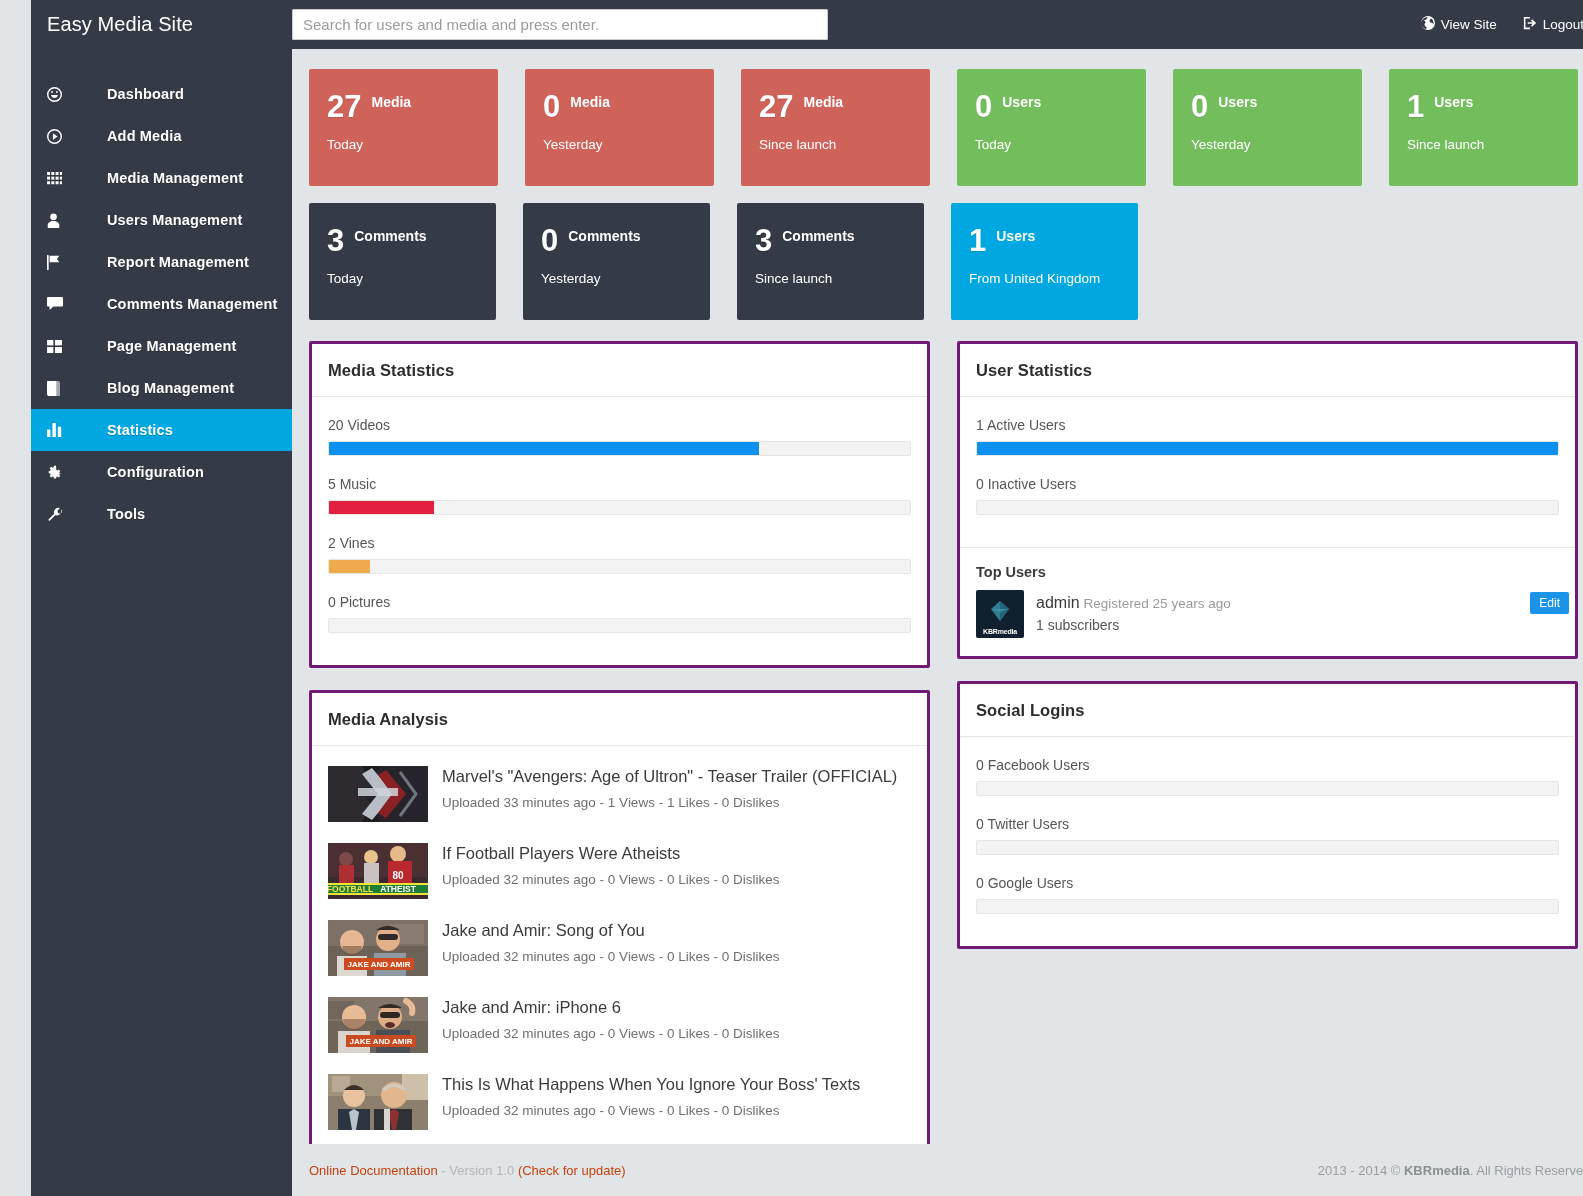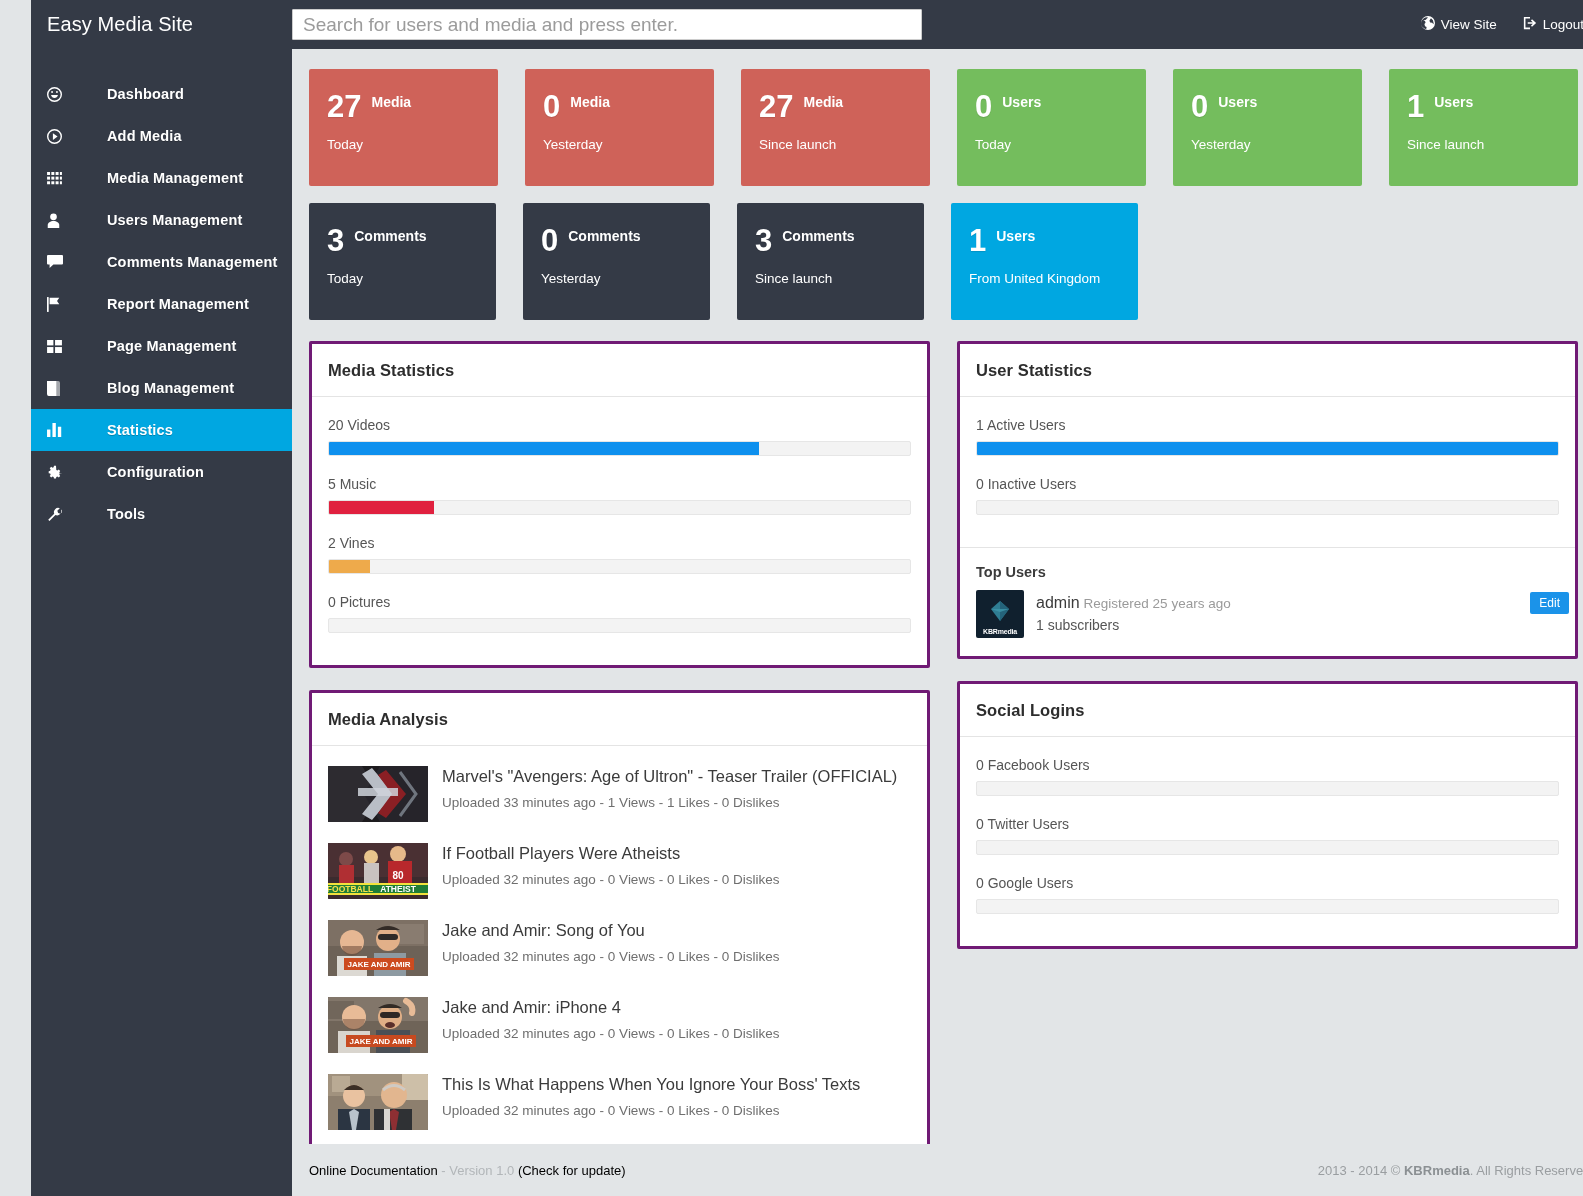--- a/index.html
+++ b/index.html
@@ -73,25 +73,25 @@
   .topbar {
     height: 49px;
     background: #343a46;
     display: flex;
     align-items: center;
     padding: 0 16px 0 0;
     position: relative;
   }
   .search-wrap { padding-left: 0px; }
   .search-input {
-    width: 630px;
+    width: 536px;
     height: 31px;
     border: 1px solid #ccc;
     background: #fff;
-    font-size: 19px;
+    font-size: 15px;
     color: #444;
     padding: 0 10px;
     font-family: "Liberation Sans", sans-serif;
     outline: none;
     border-radius: 1px;
   }
   .search-input::placeholder { color: #9b9b9b; }
   .topbar-right {
     margin-left: auto;
     display: flex;
@@ -284,21 +284,21 @@
 
   
   .footer {
     height: 52px;
     display: flex;
     align-items: center;
     padding: 0 26px 0 17px;
     font-size: 13px;
     color: #9a9ea1;
   }
-  .footer a { color: #000000; text-decoration: none; cursor: pointer; }
+  .footer a { color: #c2410c; text-decoration: none; cursor: pointer; }
   .footer .muted { color: #b2b6b9; }
   .footer-right { margin-left: auto; }
   .footer-right b { color: #8b9093; font-weight: bold; }
 </style>
 </head>
 <body>
 
 <div class="app">
 
   <aside class="sidebar">
@@ -343,34 +343,34 @@
           <span class="nav-ico">
             <svg width="13" height="15" viewBox="0 0 14 16" fill="#fff">
               <circle cx="7" cy="4" r="3.6"></circle>
               <path d="M7 8.6c-3.4 0-6.2 1.9-6.2 4.2V16h12.4v-3.2c0-2.3-2.8-4.2-6.2-4.2z"></path>
             </svg>
           </span>
           <span>Users Management</span>
         </div>
         <div class="nav-item">
           <span class="nav-ico">
-            <svg width="16" height="14" viewBox="0 0 16 14" fill="#fff">
-              <path d="M1 0h14a1 1 0 011 1v7.4a1 1 0 01-1 1H6.4L2.6 13V9.4H1a1 1 0 01-1-1V1a1 1 0 011-1z"></path>
-            </svg>
-          </span>
-          <span>Comments Management</span>
-        </div>
-        <div class="nav-item">
-          <span class="nav-ico">
             <svg width="13" height="15" viewBox="0 0 14 16" fill="#fff">
               <rect x="0" y="0" width="1.8" height="16"></rect>
               <path d="M2.8 .6h10.4l-2.4 3.6 2.4 3.6H2.8V.6z"></path>
             </svg>
           </span>
           <span>Report Management</span>
+        </div>
+        <div class="nav-item">
+          <span class="nav-ico">
+            <svg width="16" height="14" viewBox="0 0 16 14" fill="#fff">
+              <path d="M1 0h14a1 1 0 011 1v7.4a1 1 0 01-1 1H6.4L2.6 13V9.4H1a1 1 0 01-1-1V1a1 1 0 011-1z"></path>
+            </svg>
+          </span>
+          <span>Comments Management</span>
         </div>
         <div class="nav-item">
           <span class="nav-ico">
             <svg width="15" height="13" viewBox="0 0 16 14" fill="#fff">
               <rect x="0" y="0" width="6.8" height="5.8"></rect>
               <rect x="8.6" y="0" width="7.4" height="5.8"></rect>
               <rect x="0" y="7.6" width="6.8" height="6.4"></rect>
               <rect x="8.6" y="7.6" width="7.4" height="6.4"></rect>
             </svg>
           </span>
@@ -594,21 +594,21 @@
                       <rect x="52" y="15" width="20" height="6" rx="3" fill="#2d2725"></rect>
                       <path d="M50 11q12-8 24 0z" fill="#322a25"></path>
                       <ellipse cx="62" cy="28" rx="5" ry="3" fill="#5a2f2a"></ellipse>
                       <path d="M78 4q8 4 6 12" stroke="#e8bb97" stroke-width="6" fill="none" stroke-linecap="round"></path>
                       <rect x="48" y="33" width="34" height="23" fill="#4a4f55"></rect>
                       <rect x="18" y="38" width="70" height="12" fill="#c74a20"></rect>
                       <text x="53" y="47" font-size="8" font-weight="bold" fill="#ffffff" text-anchor="middle" font-family="Liberation Sans">JAKE AND AMIR</text>
                     </svg>
                   </div>
                   <div class="media-text">
-                    <div class="media-title">Jake and Amir: iPhone 4</div>
+                    <div class="media-title">Jake and Amir: iPhone 6</div>
                     <div class="media-sub">Uploaded 32 minutes ago - 0 Views - 0 Likes - 0 Dislikes</div>
                   </div>
                 </div>
                 <div class="media-item">
                   <div class="thumb">
                     <svg width="100" height="56" viewBox="0 0 100 56">
                       <rect width="100" height="56" fill="#8d7f6e"></rect>
                       <rect x="0" y="0" width="100" height="22" fill="#a1927e"></rect>
                       <rect x="4" y="2" width="18" height="16" fill="#b9aa94"></rect>
                       <rect x="74" y="0" width="26" height="26" fill="#cdbfa8"></rect>

